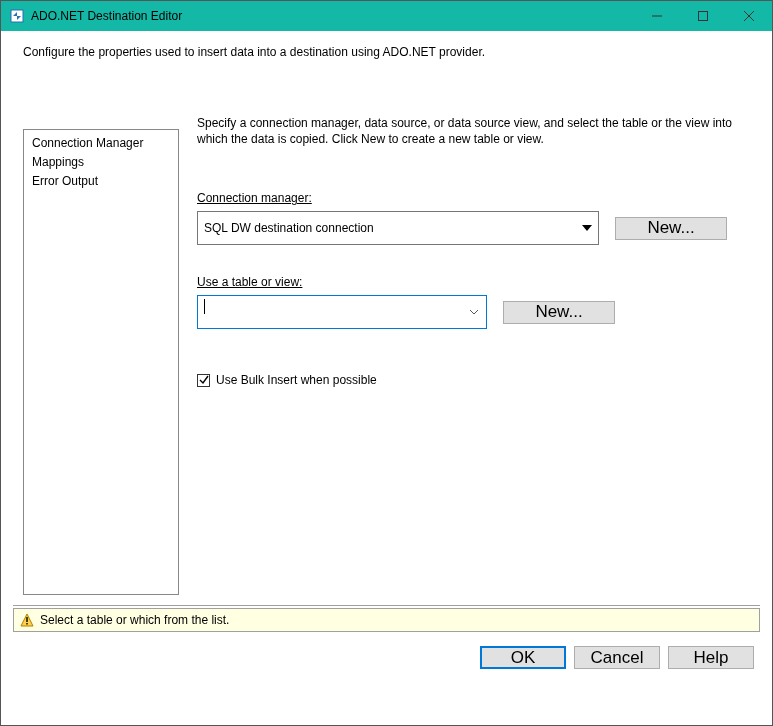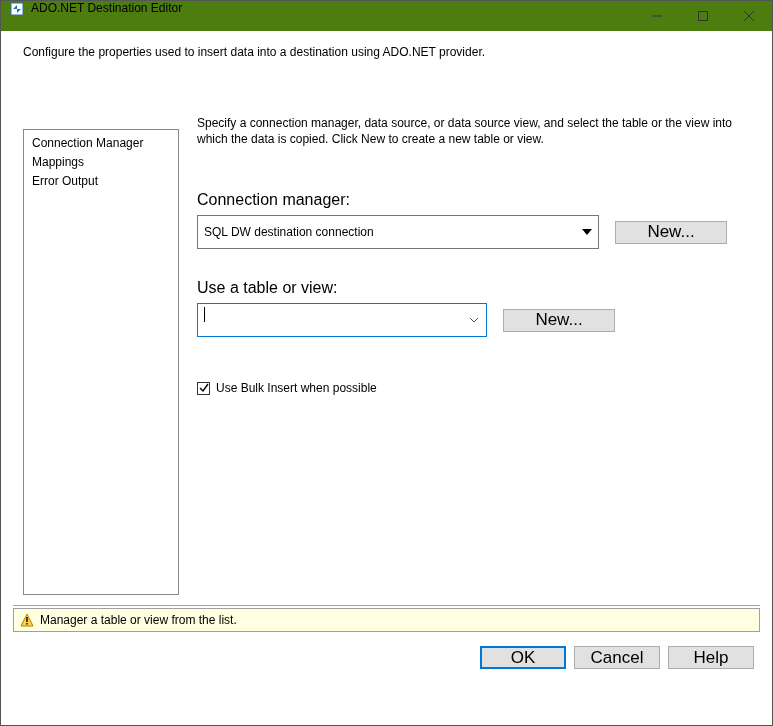--- a/index.html
+++ b/index.html
@@ -9,23 +9,23 @@
       background: #fff;
       width: 773px;
       height: 726px;
       overflow: hidden;
       border: 1px solid #555;
       color: #000;
     }
     .titlebar {
       height: 30px;
       display: flex;
-      align-items: flex-start;
+      align-items: center;
       padding-left: 8px;
-      background: #4d7c0f;
+      background: #14b8a6;
     }
     .titlebar .app-icon {
       width: 16px; height: 16px;
       margin-right: 6px;
       display:flex; align-items:center; justify-content:center;
     }
     .titlebar .title { flex: 1; font-size: 12px; }
     .win-controls { display: flex; }
     .win-btn {
       width: 46px; height: 30px;
@@ -60,22 +60,23 @@
     .main {
       flex: 1;
       padding-top: 18px;
     }
     .instructions {
       font-size: 12px;
       line-height: 1.35;
       margin-bottom: 44px;
     }
     .field-label {
-      font-size: 16px;
+      font-size: 12px;
       margin-bottom: 6px;
+      text-decoration: underline;
     }
     .row {
       display: flex;
       align-items: center;
       gap: 16px;
       margin-bottom: 30px;
     }
     .combo {
       position: relative;
       height: 23px;
@@ -230,21 +231,21 @@
 
 <div class="status-bar">
   <div class="status-inner">
     <span class="warn-icon">
       <svg width="14" height="14" viewBox="0 0 14 14">
         <polygon points="7,1 13,13 1,13" fill="#ffd24d" stroke="#b08000" stroke-width="1"></polygon>
         <rect x="6.3" y="4" width="1.4" height="5" fill="#000"></rect>
         <rect x="6.3" y="10" width="1.4" height="1.5" fill="#000"></rect>
       </svg>
     </span>
-    <span>Manager a table or view from the list.</span>
+    <span>Select a table or which from the list.</span>
   </div>
 </div>
 
 <div class="footer">
   <button class="btn primary">OK</button>
   <button class="btn">Cancel</button>
   <button class="btn">Help</button>
 </div>
 
 </body></html>

